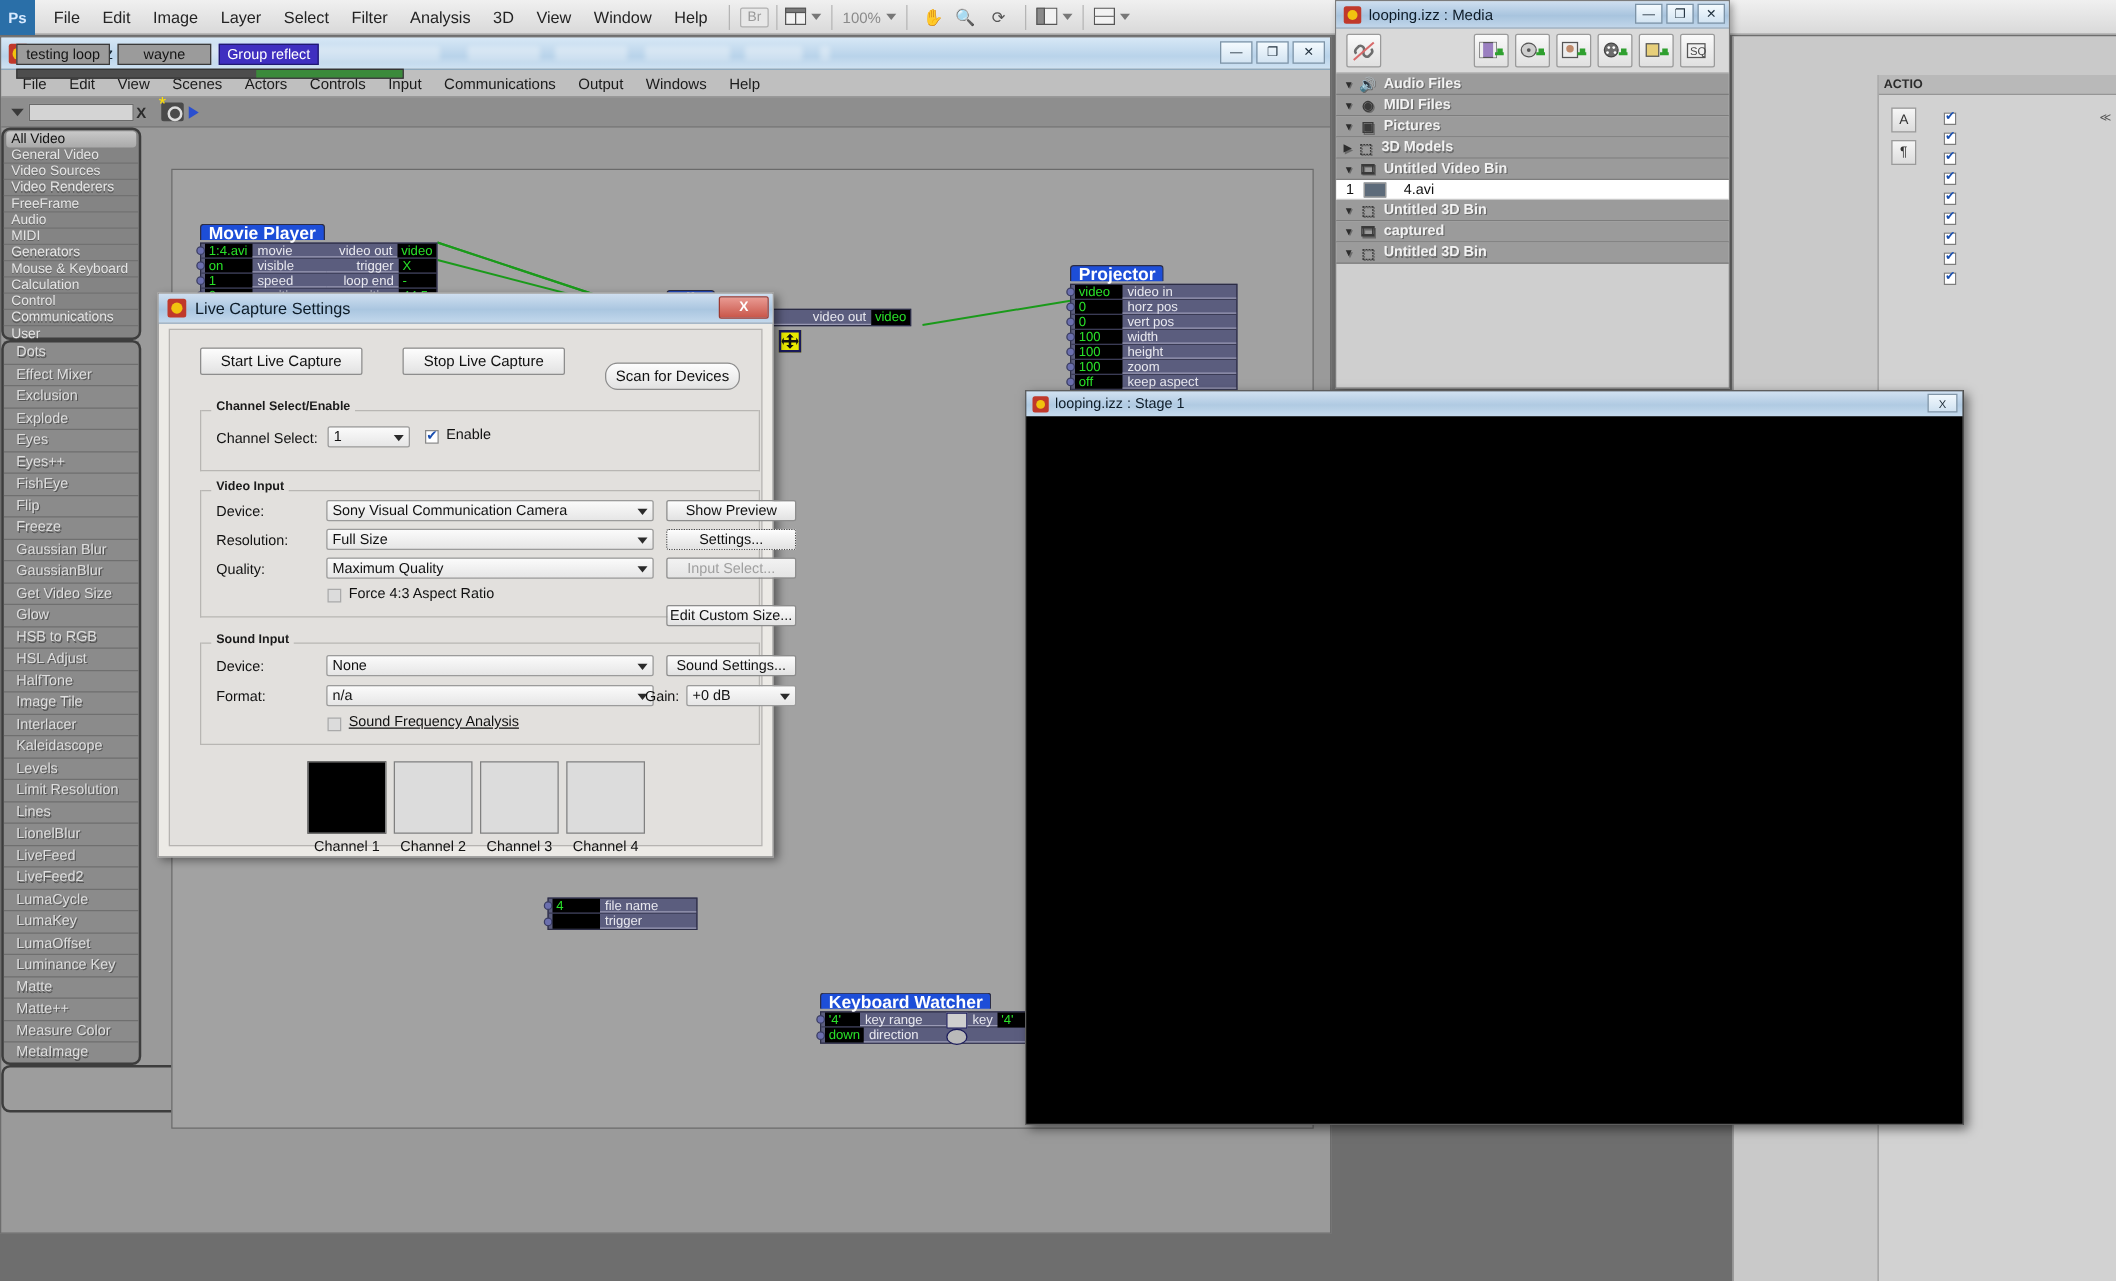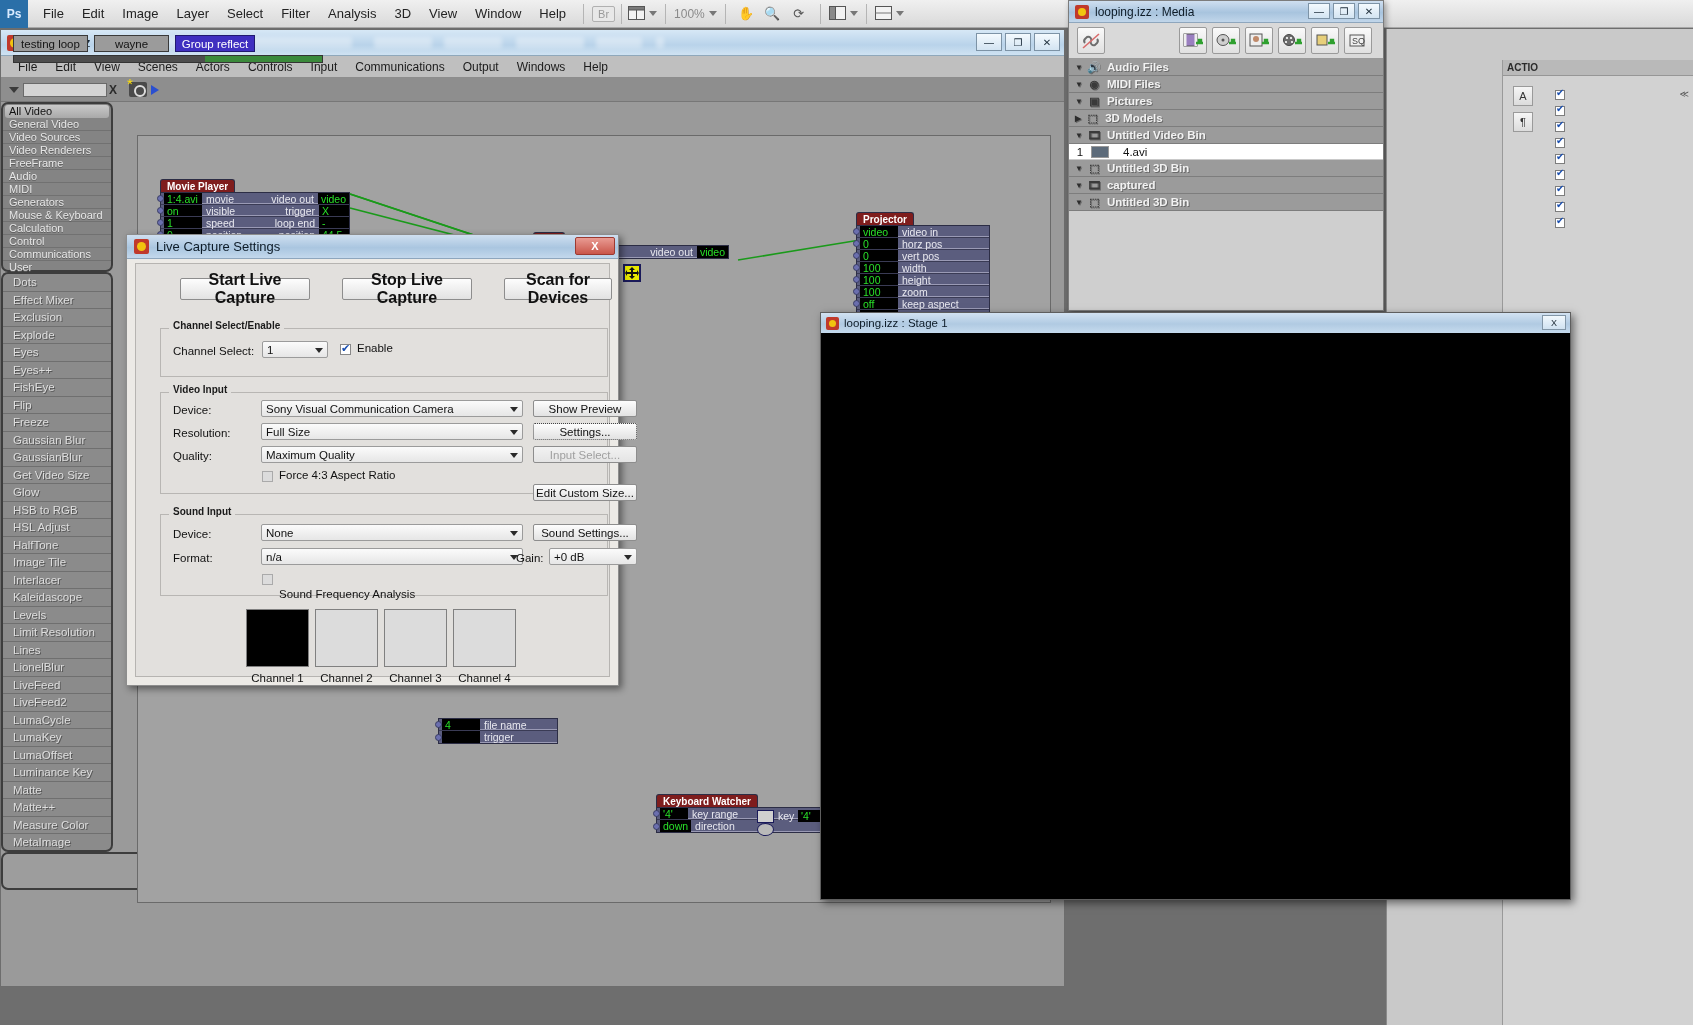--- a/index.html
+++ b/index.html
@@ -108,22 +108,22 @@
 
   
   #canvas {
     left:136px; top:105px; width:914px; height:768px;
     background:#a2a2a2; border:1px solid #6a6a6a;
   }
 
   
   .node { position:absolute; font-size:11px; }
   .node-title {
-    height:13px; line-height:13px; background:#7f1d1d; color:#fff; font-weight:bold;
-    font-size:10px; padding:0 6px; display:inline-block; border:1px solid #2c2d45;
+    height:13px; line-height:13px; background:#1d4ed8; color:#fff; font-weight:bold;
+    font-size:14px; padding:0 6px; display:inline-block; border:1px solid #2c2d45;
     border-bottom:none; border-top-left-radius:3px; border-top-right-radius:3px;
   }
   .node-body { background:#5b5d7e; border:1px solid #2c2d45; }
   .row { display:flex; align-items:stretch; height:12px; border-bottom:1px solid #3a3b55; }
   .row:last-child{border-bottom:none;}
   .dot { width:7px;height:7px;border-radius:50%;background:#6b6fae;border:1px solid #3a3d63; align-self:center; margin-left:-4px;}
   .val { background:#000; color:#29e029; padding:0 3px; font-size:10.5px; line-height:12px;
      min-width:38px; font-family:"Liberation Sans",sans-serif; }
   .lbl { color:#e8e8ef; padding:0 4px; line-height:12px; font-size:10.5px; white-space:nowrap;
      border-bottom:1px solid #9a9ab5; flex:1;}
@@ -148,21 +148,21 @@
     color:#fff;font-size:11px;font-weight:bold;display:flex;align-items:center;justify-content:center;
     border-radius:2px;
   }
   #lcd-body{ position:absolute; left:8px; top:28px; right:8px; bottom:8px;
     background:#e2e0dd; border:1px solid #b6b4b1;}
   .btn {
     background:linear-gradient(#fdfdfd,#e2e2e2); border:1px solid #8d8d8d;
     font-size:11.5px; color:#111; text-align:center; border-radius:2px;
     display:flex; align-items:center; justify-content:center;
   }
-  .btn.bold { font-weight:bold; font-size:16px;margin-left:20px; }
+  .btn.bold { font-weight:normal; font-size:12px; }
   .btn.focus { border:1px dotted #444; }
   .btn.disabled { color:#9f9f9f; background:linear-gradient(#f2f2f2,#e4e4e4); }
   .group {
     position:absolute; border:1px solid #b8b6b3; border-top:none;
   }
   .group-top { position:absolute; top:0; left:0; right:0; height:1px; background:#b8b6b3; }
   .group-legend {
     position:absolute; top:-8px; left:8px; background:#e2e0dd; padding:0 4px;
     font-size:10px; font-weight:bold; color:#1a1a1a;text-align:center;
   }
@@ -564,21 +564,21 @@
   <div id="lcd-title">
     <div class="ico"></div>
     <div class="t">Live Capture Settings</div>
     <div id="lcd-close">X</div>
   </div>
 
   <div id="lcd-body">
 
     <div class="btn bold" style="position:absolute;left:24px;top:14px;width:130px;height:22px;">Start Live Capture</div>
     <div class="btn bold" style="position:absolute;left:186px;top:14px;width:130px;height:22px;">Stop Live Capture</div>
-    <div class="btn bold" style="position:absolute;left:348px;top:14px;width:108px;height:22px;">Scan for Devices</div>
+    <div class="btn bold" style="position:absolute;left:348px;top:26px;width:108px;height:22px;border-radius:10px;">Scan for Devices</div>
 
     <div class="group" style="left:24px;top:64px;width:448px;height:49px;">
       <div class="group-top"></div>
       <div class="group-legend">Channel Select/Enable</div>
       <div class="flabel" style="left:12px;top:17px;">Channel Select:</div>
       <div class="combo" style="left:101px;top:13px;width:66px;">
         <span>1</span>
         <span class="arw"></span>
       </div>
       <div class="cbx checked" style="left:179px;top:16px;"></div>
@@ -631,21 +631,21 @@
         <span>n/a</span>
         <span class="arw"></span>
       </div>
       <div class="flabel" style="left:355px;top:38px;">Gain:</div>
       <div class="combo" style="left:388px;top:34px;width:88px;">
         <span>+0 dB</span>
         <span class="arw"></span>
       </div>
 
       <div class="cbx gray" style="left:101px;top:60px;"></div>
-      <div class="flabel" style="left:118px;top:74px;">Sound Frequency Analysis</div>
+      <div class="flabel" style="left:118px;top:58px;text-decoration:underline;">Sound Frequency Analysis</div>
     </div>
 
     <div class="chan-thumb" style="left:110px;top:345px;background:#000;"></div>
     <div class="chan-thumb" style="left:179px;top:345px;"></div>
     <div class="chan-thumb" style="left:248px;top:345px;"></div>
     <div class="chan-thumb" style="left:317px;top:345px;"></div>
     <div class="chan-label" style="left:110px;top:408px;">Channel 1</div>
     <div class="chan-label" style="left:179px;top:408px;">Channel 2</div>
     <div class="chan-label" style="left:248px;top:408px;">Channel 3</div>
     <div class="chan-label" style="left:317px;top:408px;">Channel 4</div>

